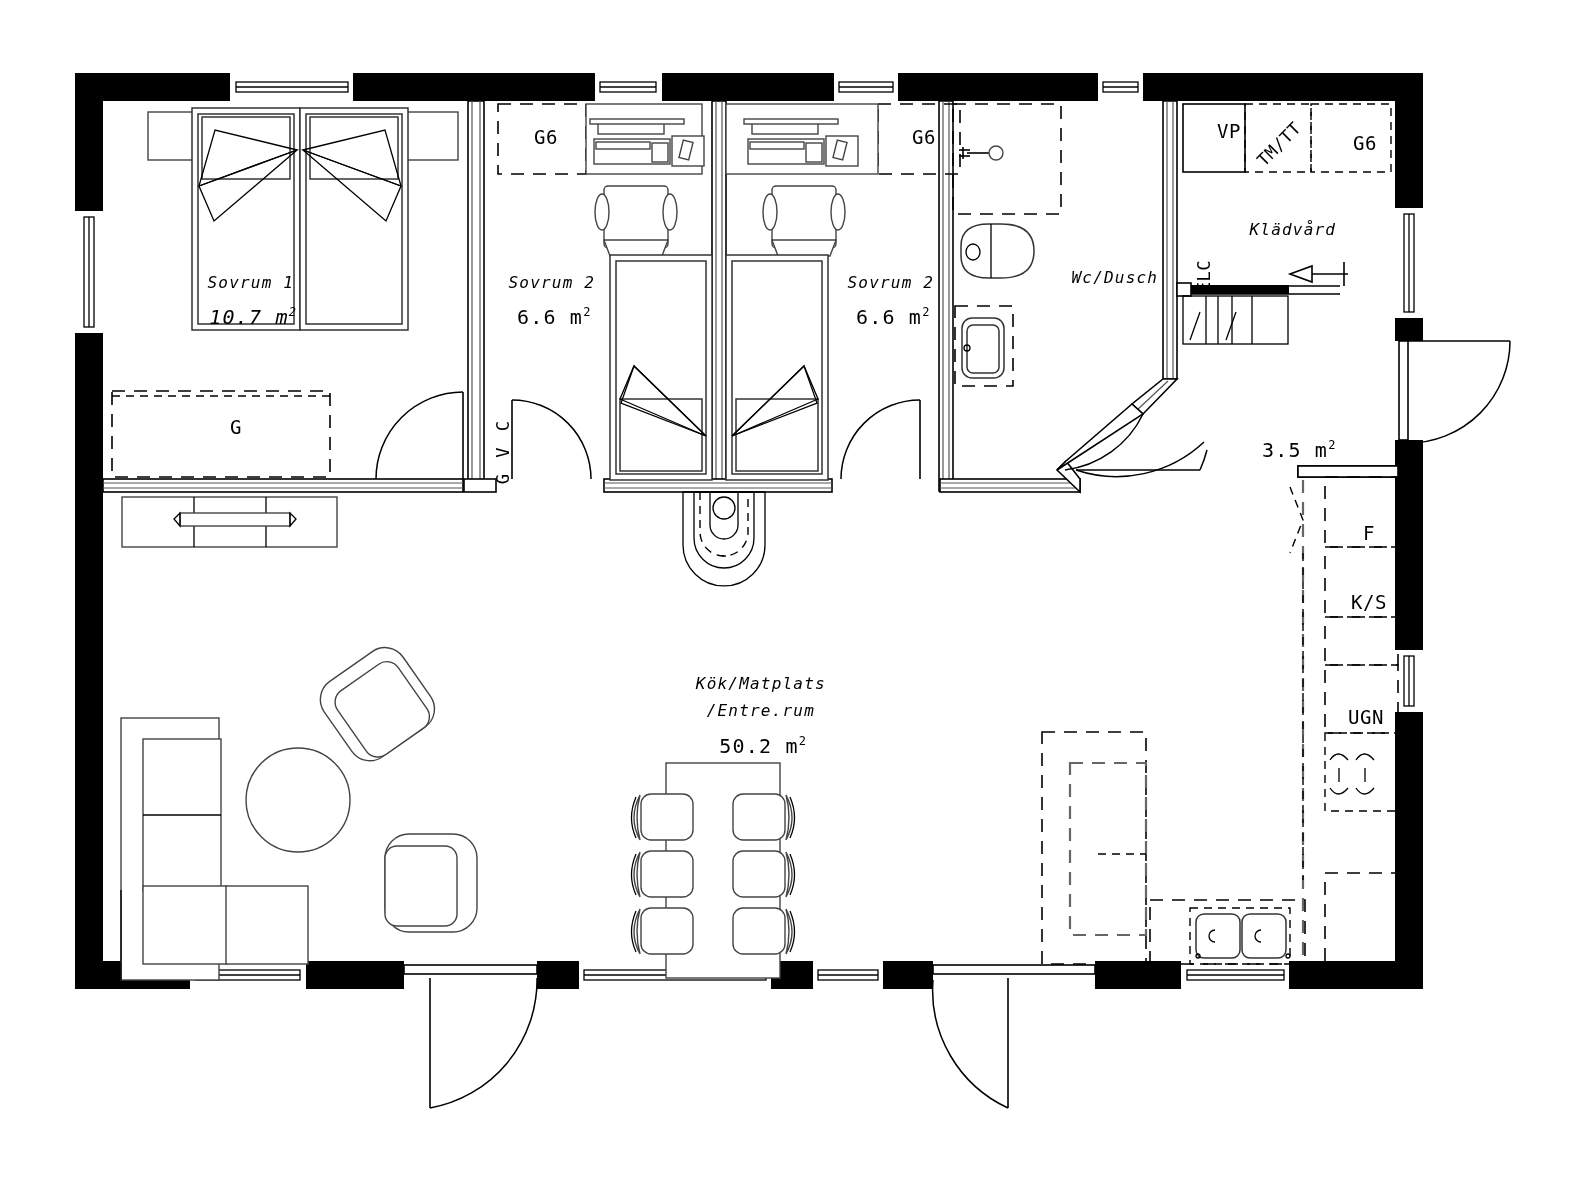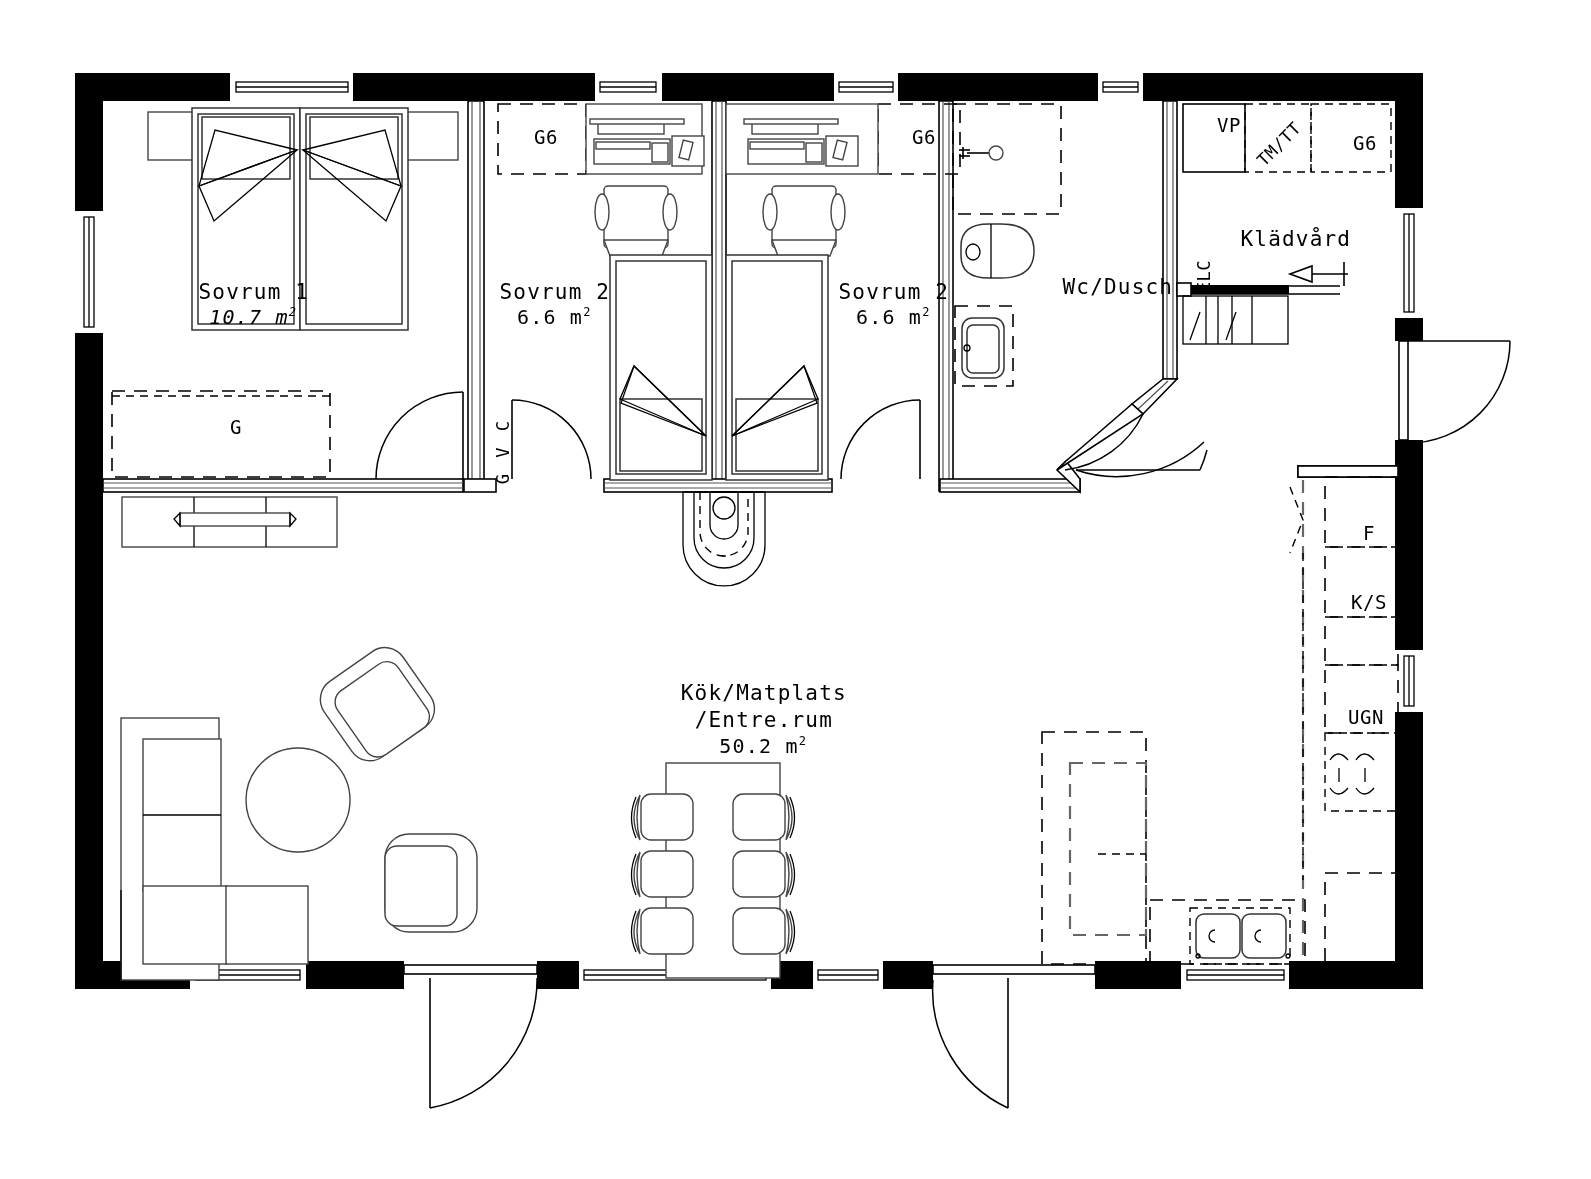--- a/index.html
+++ b/index.html
@@ -2,21 +2,21 @@
 <html><head>
 <meta charset="utf-8">
 <title>Floor Plan</title>
 <style>
   html,body{margin:0;padding:0;background:#ffffff;}
   body{font-family:"DejaVu Sans Mono","Liberation Mono",monospace;}
   #plan-root{position:relative;width:1591px;height:1179px;background:#ffffff;overflow:hidden;}
   #plan-svg{position:absolute;left:0;top:0;}
   .lbl{position:absolute;color:#000;text-align:center;line-height:1.18;white-space:pre;
        font-family:"DejaVu Sans Mono","Liberation Mono",monospace;}
-  .room-name{font-size:21px;letter-spacing:1.2px;}
+  .room-name{font-size:16px;letter-spacing:1.2px;font-style:italic;}
   .room-area{font-size:20px;letter-spacing:1.2px;}
   .tag{font-size:19px;letter-spacing:0.5px;margin-left:16px;}
   .tag-sm{font-size:17px;letter-spacing:0.5px;}
   .vert{writing-mode:vertical-rl;transform:rotate(180deg);transform-origin:center;}
   .rot45{transform:rotate(-45deg);transform-origin:center;}
   .sup{font-size:12px;vertical-align:super;}
 </style>
 </head>
 <body>
 
@@ -506,38 +506,41 @@
 </div>
 
 <div class="lbl room-name" style="left:1004px;top:250px;width:200px;">
   <span>Wc/Dusch</span>
 </div>
 
 <div class="lbl room-name" style="left:1182px;top:202px;width:200px;">
   <span>Klädvård</span>
 </div>
 
+<div class="lbl room-area" style="left:1186px;top:414px;width:200px;">
+  <span>3.5 m</span><span class="sup">2</span>
+</div>
 
 <div class="lbl room-name" style="left:620px;top:656px;width:260px;text-align:center;">
   <span>Kök/Matplats</span>
 </div>
 <div class="lbl room-name" style="left:620px;top:683px;width:260px;">
   <span>/Entre.rum</span>
 </div>
 <div class="lbl room-area" style="left:620px;top:710px;width:260px;">
   <span>50.2 m</span><span class="sup">2</span>
 </div>
 
 <div class="lbl tag" style="left:170px;top:416px;width:100px;"><span>G</span></div>
 
 <div class="lbl tag" style="left:480px;top:126px;width:100px;"><span>G6</span></div>
 
 <div class="lbl tag" style="left:858px;top:126px;width:100px;"><span>G6</span></div>
 
-<div class="lbl tag" style="left:1163px;top:114px;width:100px;"><span>VP</span></div>
+<div class="lbl tag" style="left:1163px;top:120px;width:100px;"><span>VP</span></div>
 
 <div class="lbl tag-sm rot45" style="left:1229px;top:134px;width:100px;"><span>TM/TT</span></div>
 
 <div class="lbl tag" style="left:1299px;top:132px;width:100px;"><span>G6</span></div>
 
 <div class="lbl tag-sm" style="left:1173px;top:240px;width:18px;">
   <span class="vert" style="display:inline-block;">ELC</span>
 </div>
 
 <div class="lbl tag-sm" style="left:467px;top:398px;width:18px;letter-spacing:3px;">

